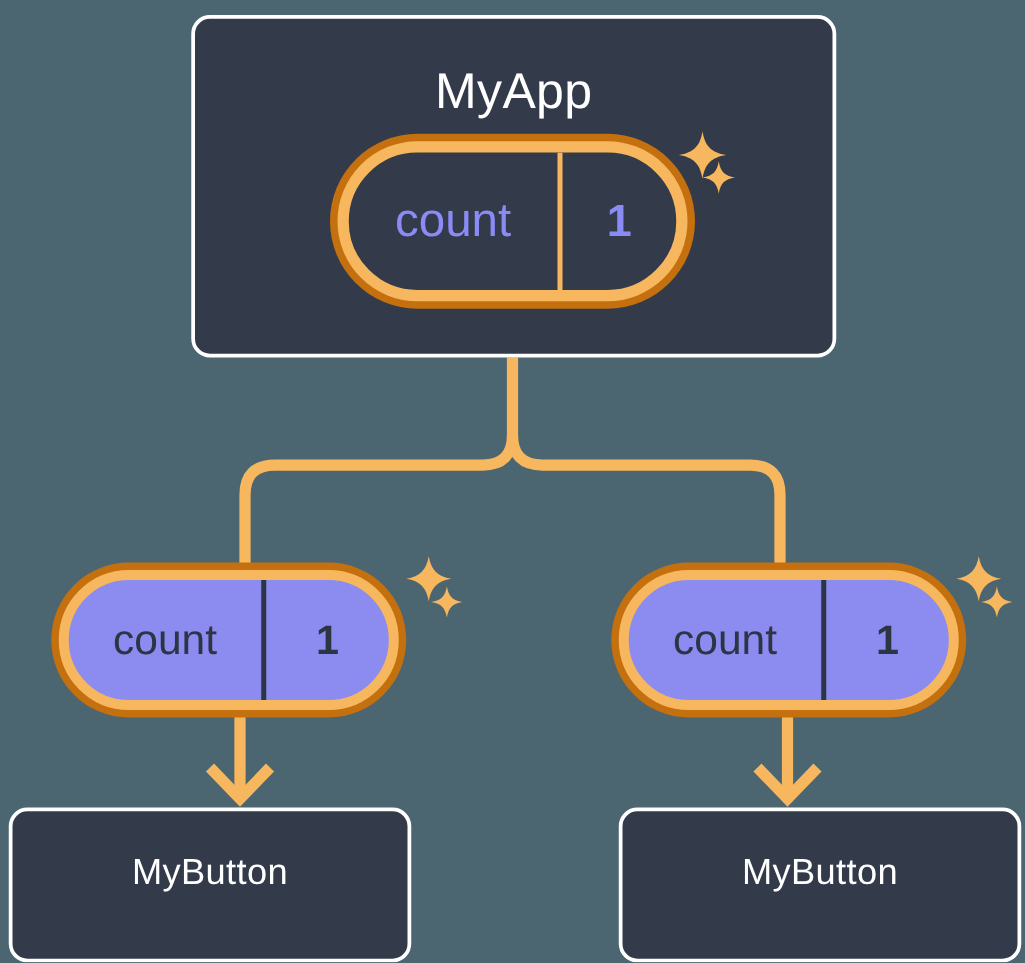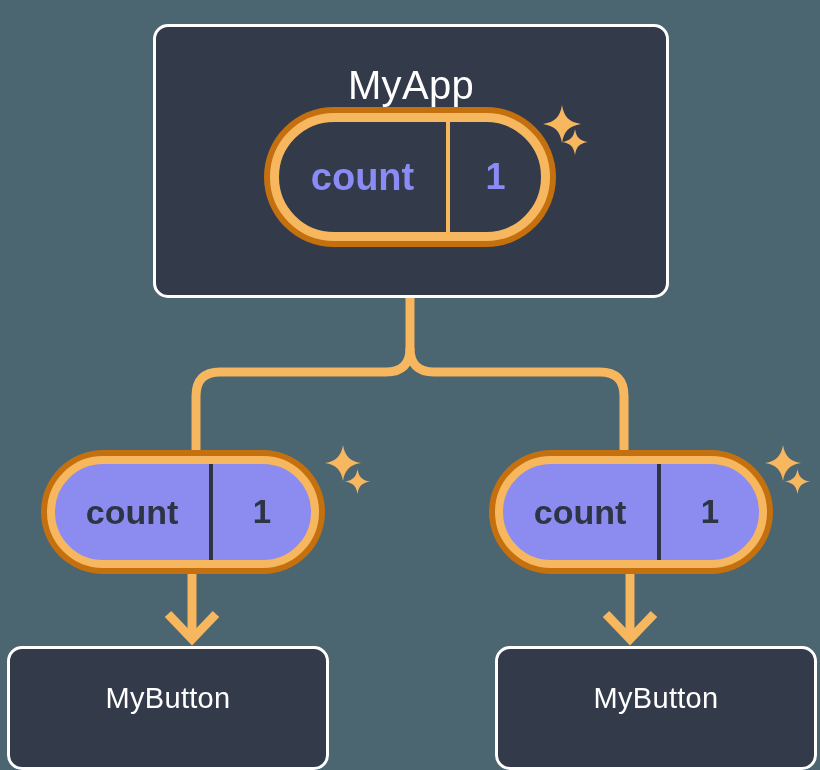--- a/index.html
+++ b/index.html
@@ -42,21 +42,20 @@
     font-weight: 400;
     letter-spacing: 0.3px;
     white-space: nowrap;
   }
 
   #card-myapp {
     left: 153px;
     top: 12px;
     width: 516px;
     height: 274px;
-    margin-top: 12px;
   }
   #card-myapp .card-title {
     top: 36px;
     font-size: 40px;
   }
 
   #card-btn-left {
     left: 7px;
     top: 646px;
     width: 322px;
@@ -91,21 +90,21 @@
     border: 9px solid #f7b75f;    
     display: flex;
     align-items: stretch;
     overflow: hidden;
   }
   .pill-cell {
     display: flex;
     align-items: center;
     justify-content: center;
     box-sizing: border-box;
-    font-weight: 700;
+    font-weight: 400;
   }
   .pill-key {
     flex: 0 0 auto;
   }
   .pill-val {
     flex: 1 1 auto;
     font-weight: 700;
   }
 
   

